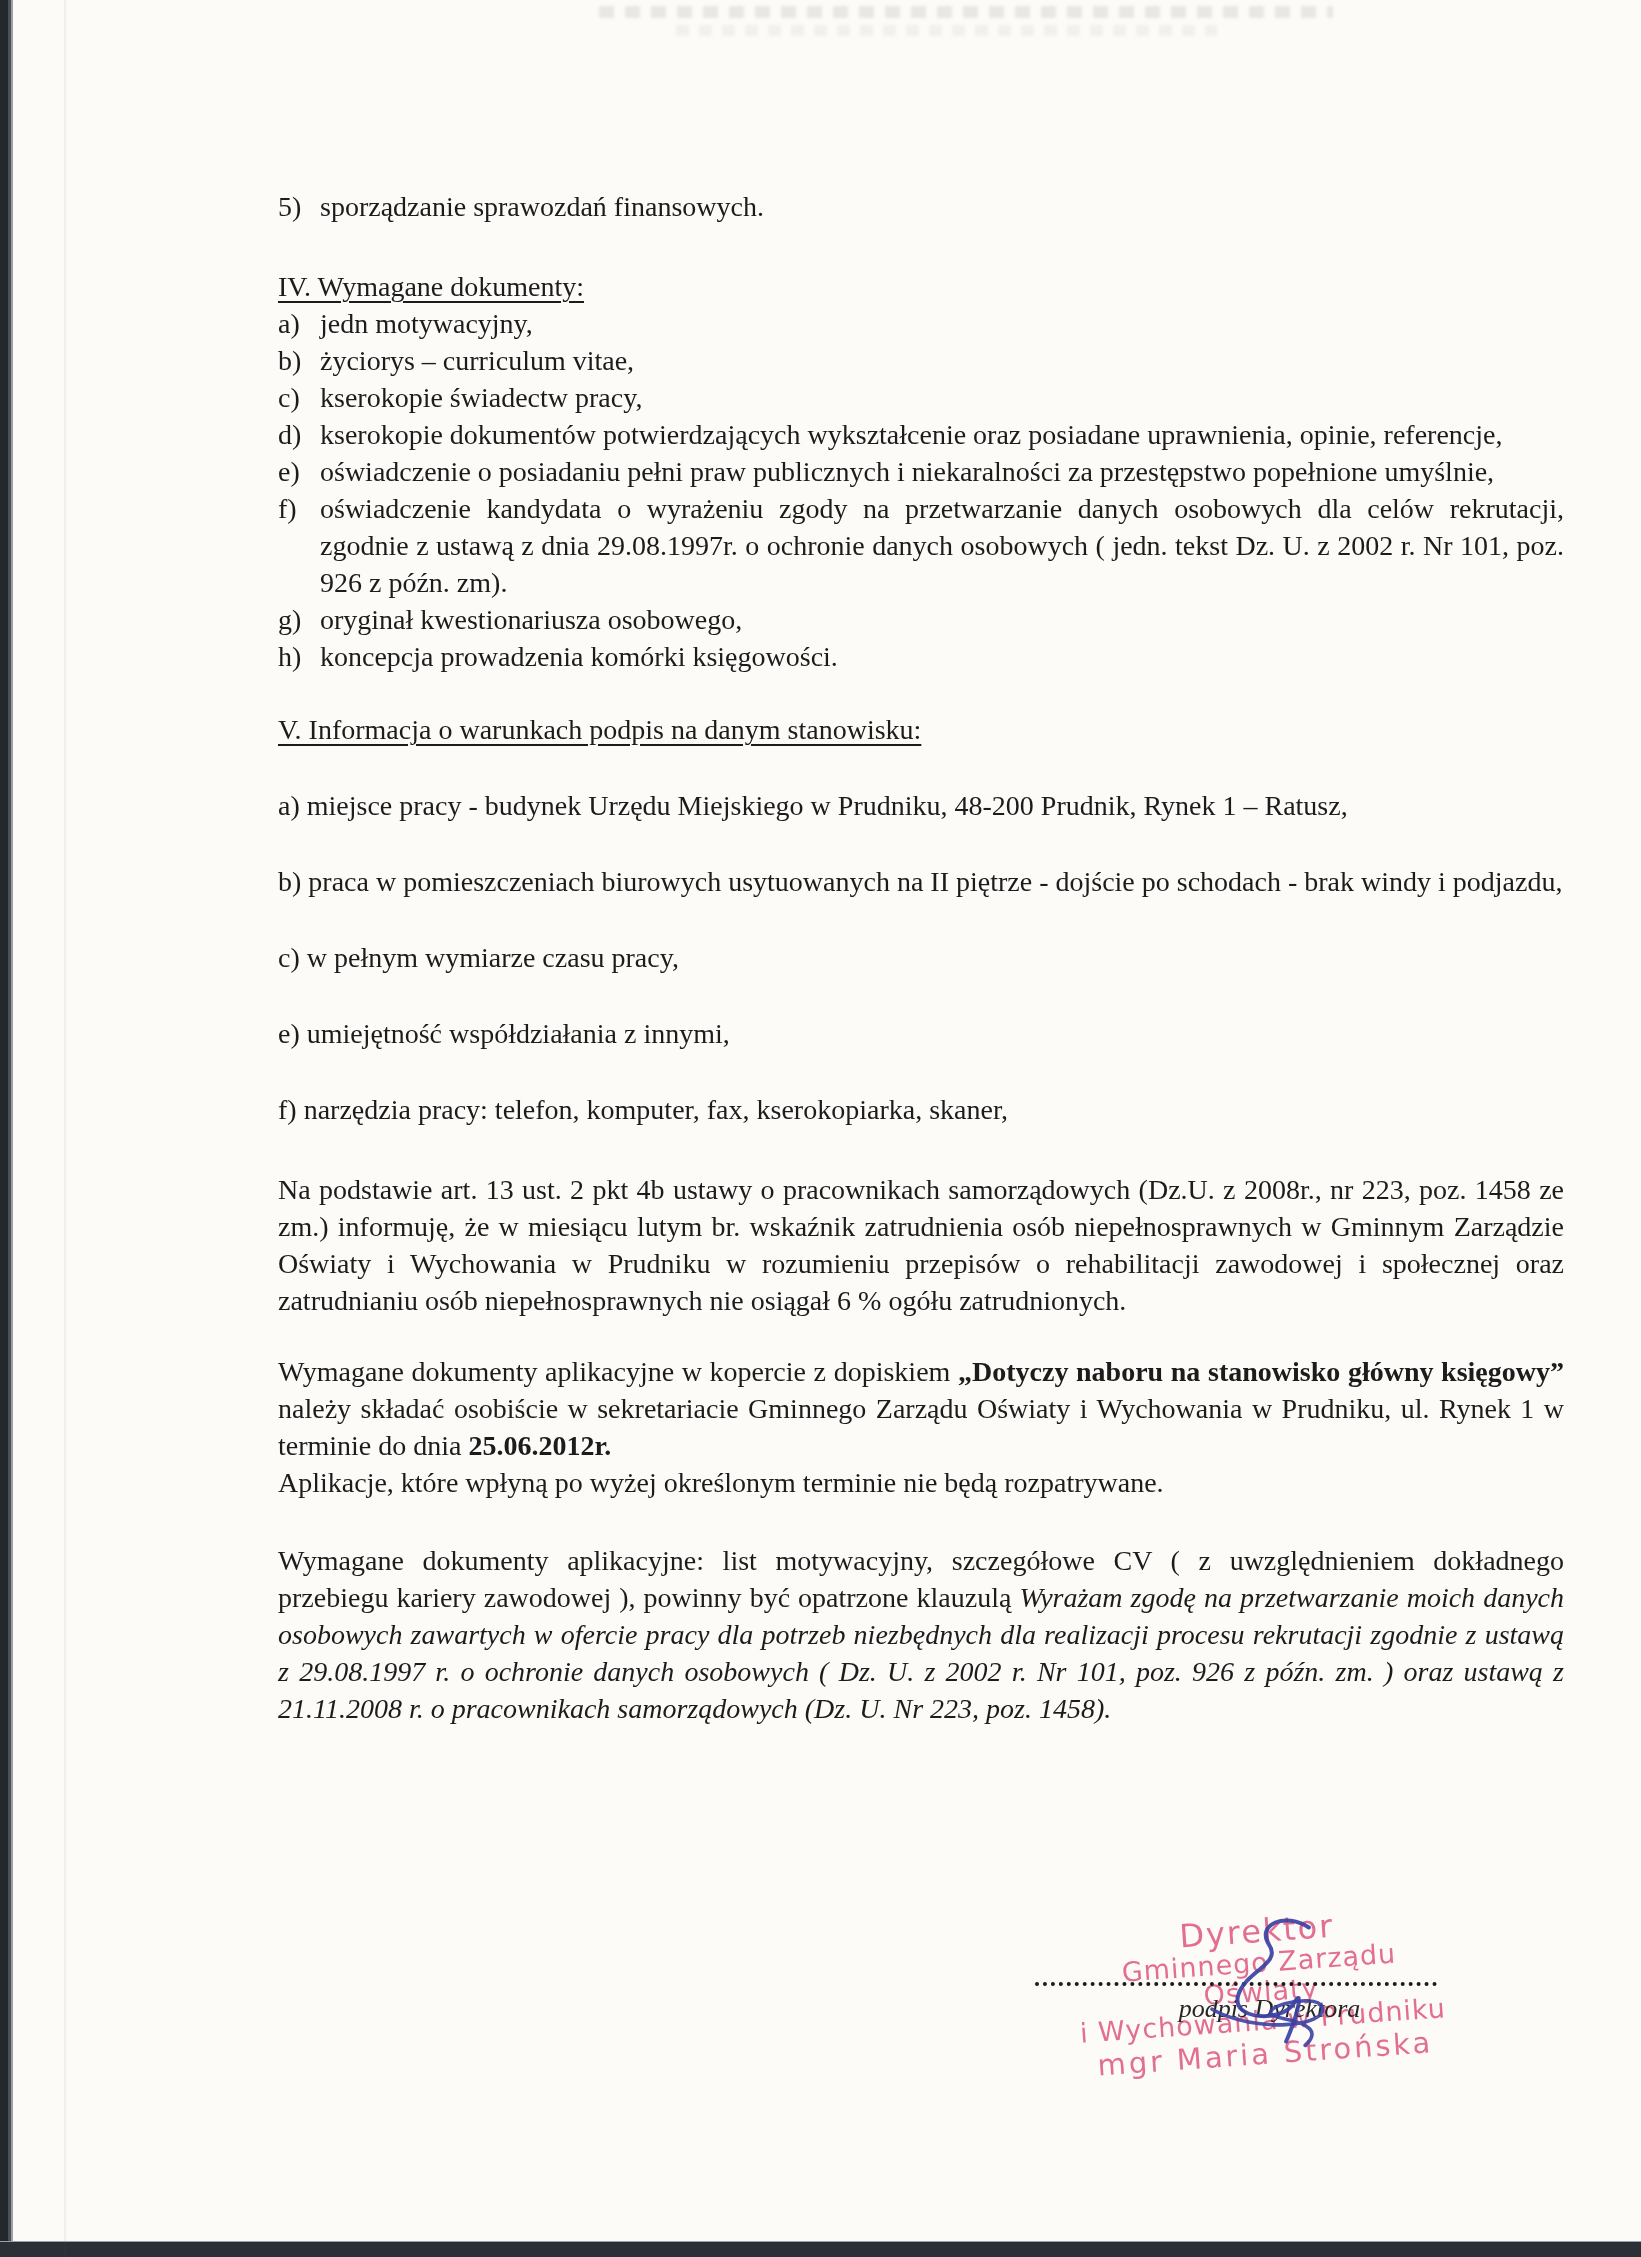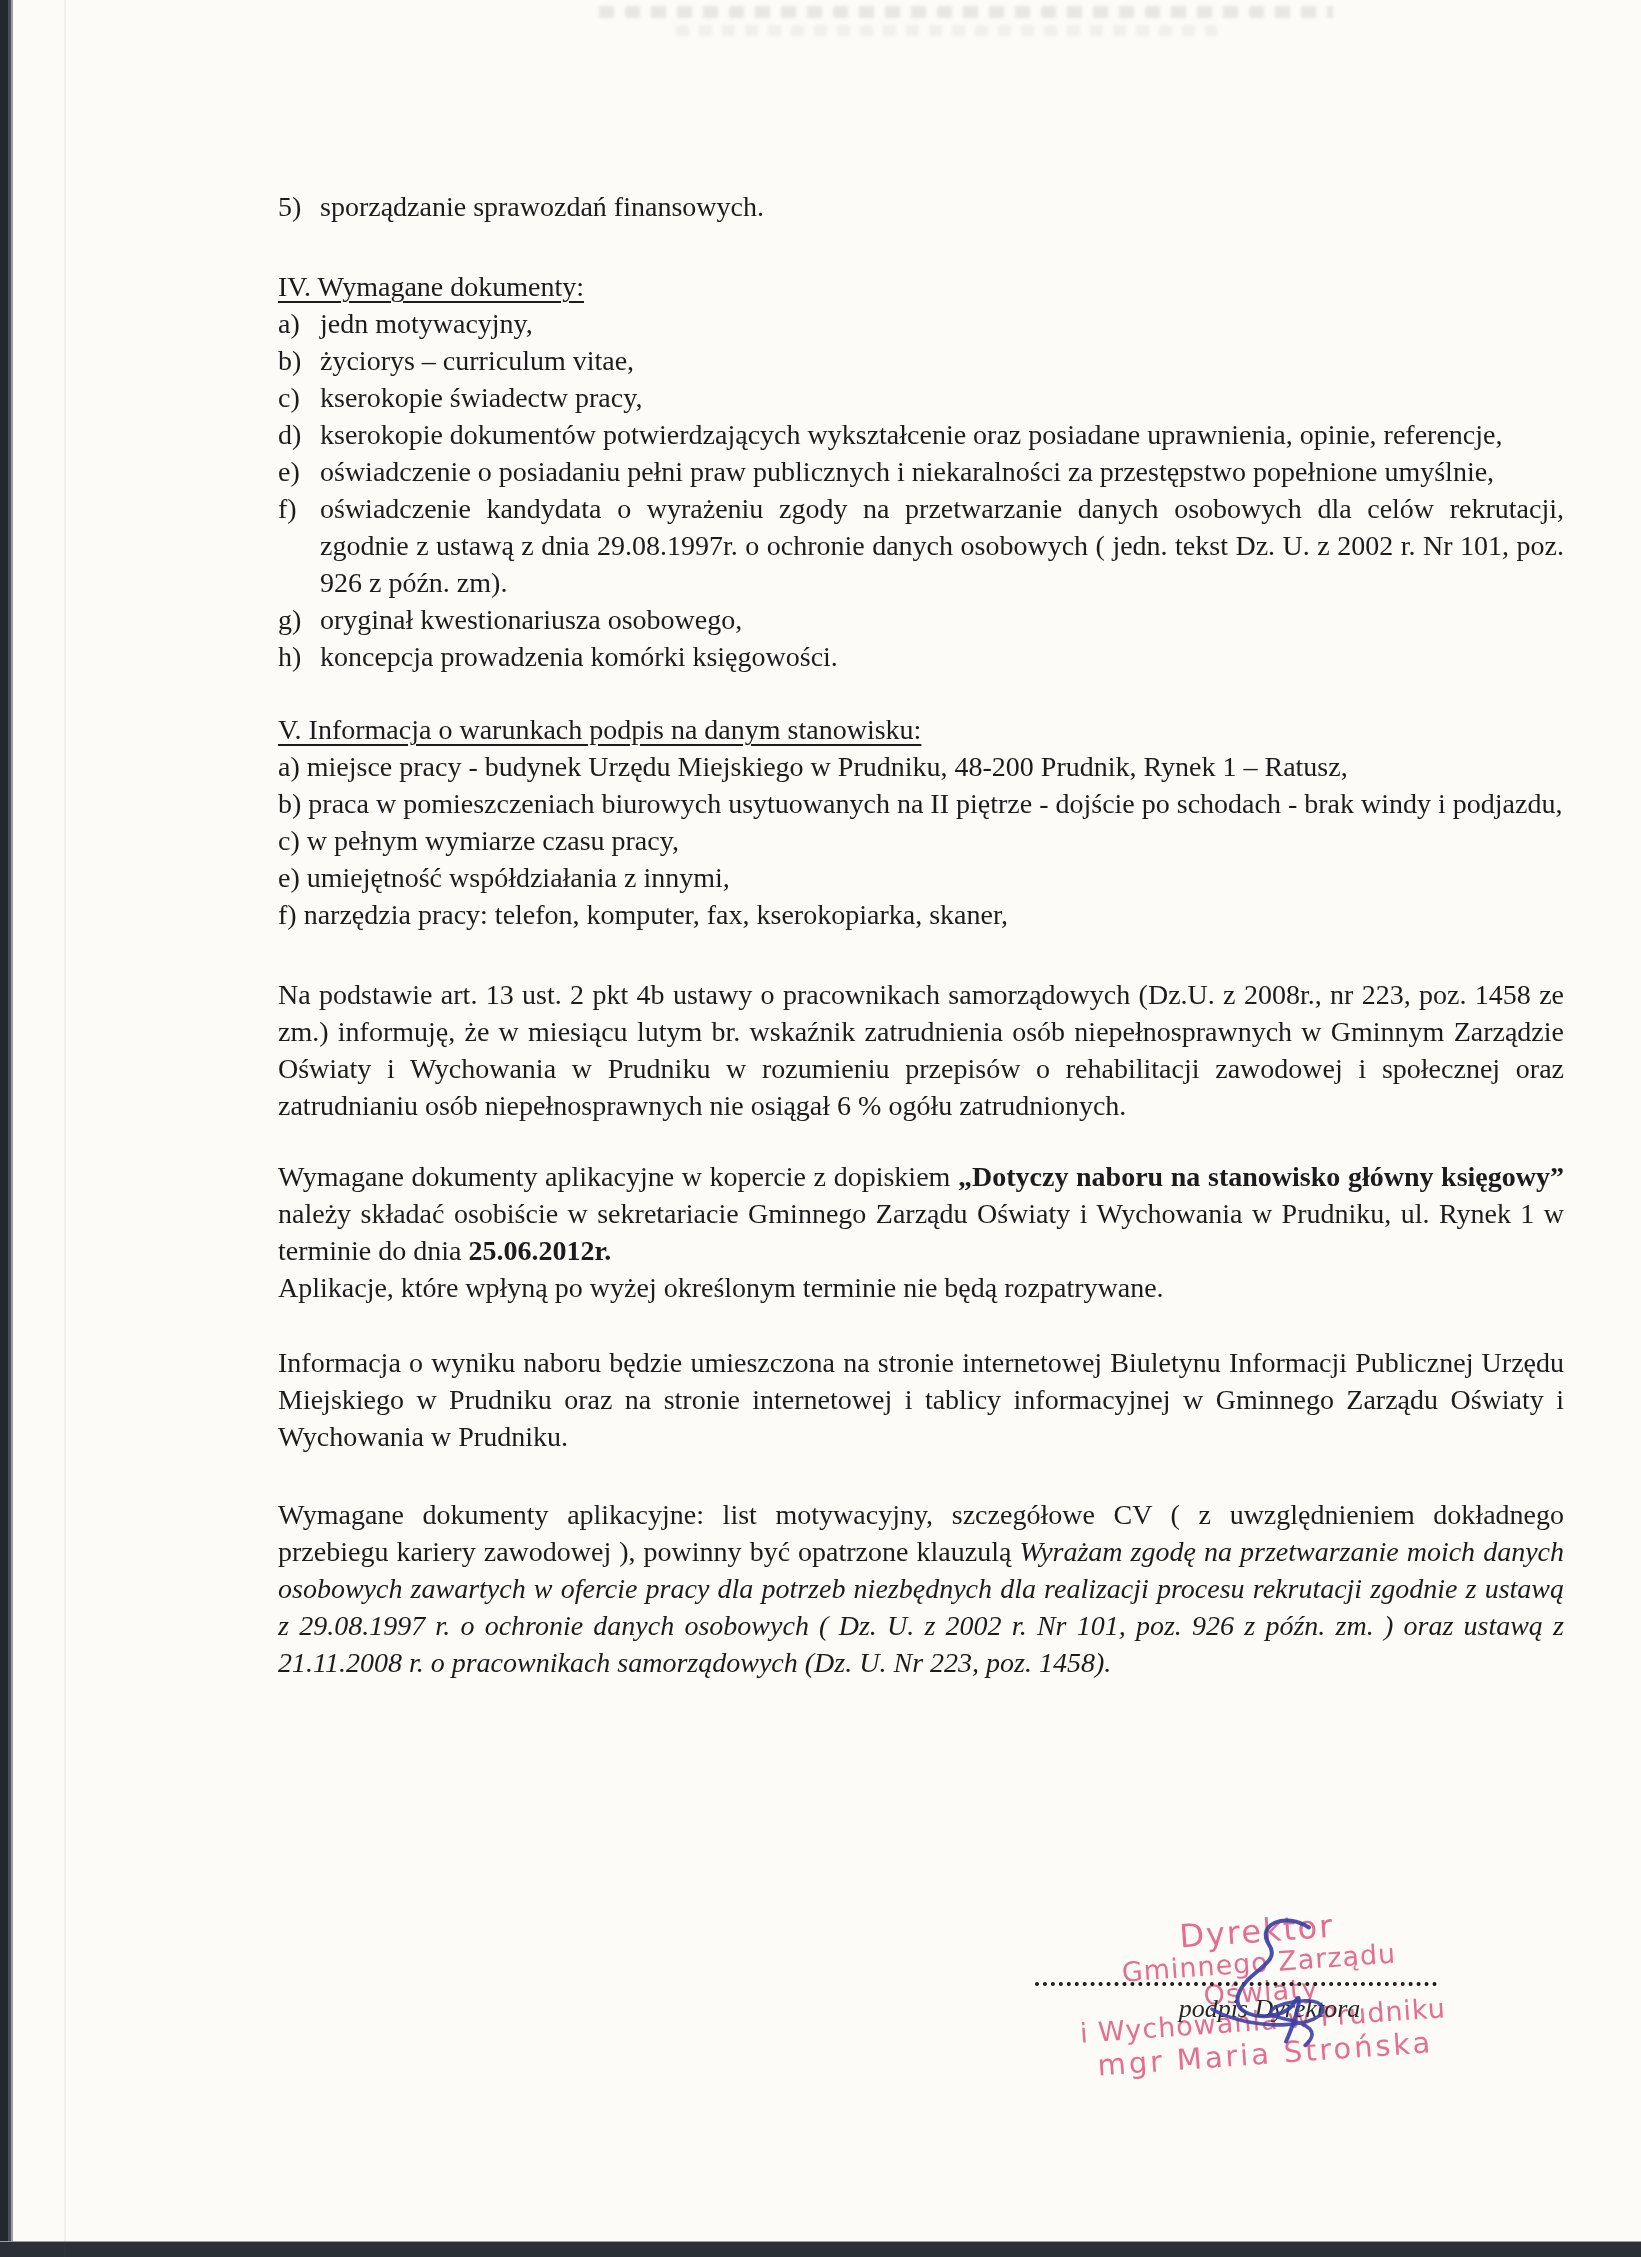--- a/index.html
+++ b/index.html
@@ -23,21 +23,21 @@
   
   .content{position:absolute;left:0;top:0;right:0;box-sizing:border-box;
     padding:188px 77px 0 278px;font-size:28px;line-height:37px;}
   .li{display:flex;}
   .li .marker{flex:0 0 42px;}
   .li .litext{flex:1 1 auto;text-align:justify;}
   .heading{margin:0;font-size:28px;font-weight:normal;line-height:37px;}
   .heading .u{text-decoration:underline;text-decoration-thickness:2.4px;text-underline-offset:4.8px;}
   .h-iv{margin-top:43px;}
   .h-v{margin-top:36px;}
-  .vitem{text-align:justify;}
+  .vitem{text-align:justify;margin-top:39px;}
   .para{margin:0;text-align:justify;}
   .p-disability{margin-top:43px;}
   .p-submission{margin-top:34px;}
   .p-results{margin-top:38px;}
   .p-clause{margin-top:41px;}
   .b{font-weight:bold;}
   .i{font-style:italic;}
 
   
   .stamp{position:absolute;left:1062px;top:1914px;width:398px;
@@ -113,21 +113,20 @@
     <div class="vitem">b) praca w pomieszczeniach biurowych usytuowanych na II piętrze - dojście po schodach - brak windy i podjazdu,</div>
     <div class="vitem">c) w pełnym wymiarze czasu pracy,</div>
     <div class="vitem">e) umiejętność współdziałania z innymi,</div>
     <div class="vitem">f) narzędzia pracy: telefon, komputer, fax, kserokopiarka, skaner,</div>
 
     <p class="para p-disability">Na podstawie art. 13 ust. 2 pkt 4b ustawy o pracownikach samorządowych (Dz.U. z 2008r., nr 223, poz. 1458 ze zm.) informuję, że w miesiącu lutym br. wskaźnik zatrudnienia osób niepełnosprawnych w Gminnym Zarządzie Oświaty i Wychowania w Prudniku w rozumieniu przepisów o rehabilitacji zawodowej i społecznej oraz zatrudnianiu osób niepełnosprawnych nie osiągał 6 % ogółu zatrudnionych.</p>
 
     <p class="para p-submission"><span>Wymagane dokumenty aplikacyjne w kopercie z dopiskiem </span><span class="b">„Dotyczy naboru na stanowisko główny księgowy”</span><span> należy składać osobiście w sekretariacie Gminnego Zarządu Oświaty i Wychowania w Prudniku, ul. Rynek 1  w terminie  do dnia </span><span class="b">25.06.2012r.</span></p>
     <div>Aplikacje, które wpłyną  po wyżej określonym terminie nie będą rozpatrywane.</div>
 
-    <p class="para p-results">Informacja o wyniku naboru będzie umieszczona na stronie internetowej Biuletynu Informacji Publicznej Urzędu Miejskiego w Prudniku oraz na stronie internetowej i tablicy informacyjnej w Gminnego Zarządu Oświaty  i Wychowania w Prudniku.</p>
 
     <p class="para p-clause"><span>Wymagane dokumenty aplikacyjne: list motywacyjny, szczegółowe CV ( z uwzględnieniem dokładnego przebiegu kariery zawodowej ), powinny być opatrzone klauzulą </span><span class="i">Wyrażam zgodę na przetwarzanie moich danych osobowych zawartych w ofercie pracy dla potrzeb niezbędnych dla realizacji procesu rekrutacji zgodnie z ustawą z 29.08.1997 r. o ochronie danych osobowych ( Dz. U. z 2002 r. Nr 101, poz. 926 z późn. zm. ) oraz ustawą z 21.11.2008 r. o pracownikach samorządowych (Dz. U. Nr 223, poz. 1458).</span></p>
 
   </div>
 
   <div class="stamp">
     <div class="s1">Dyrektor</div>
     <div class="s2">Gminnego Zarządu Oświaty</div>
     <div class="s3">i Wychowania w Prudniku</div>
     <div class="s4">mgr Maria Strońska</div>

